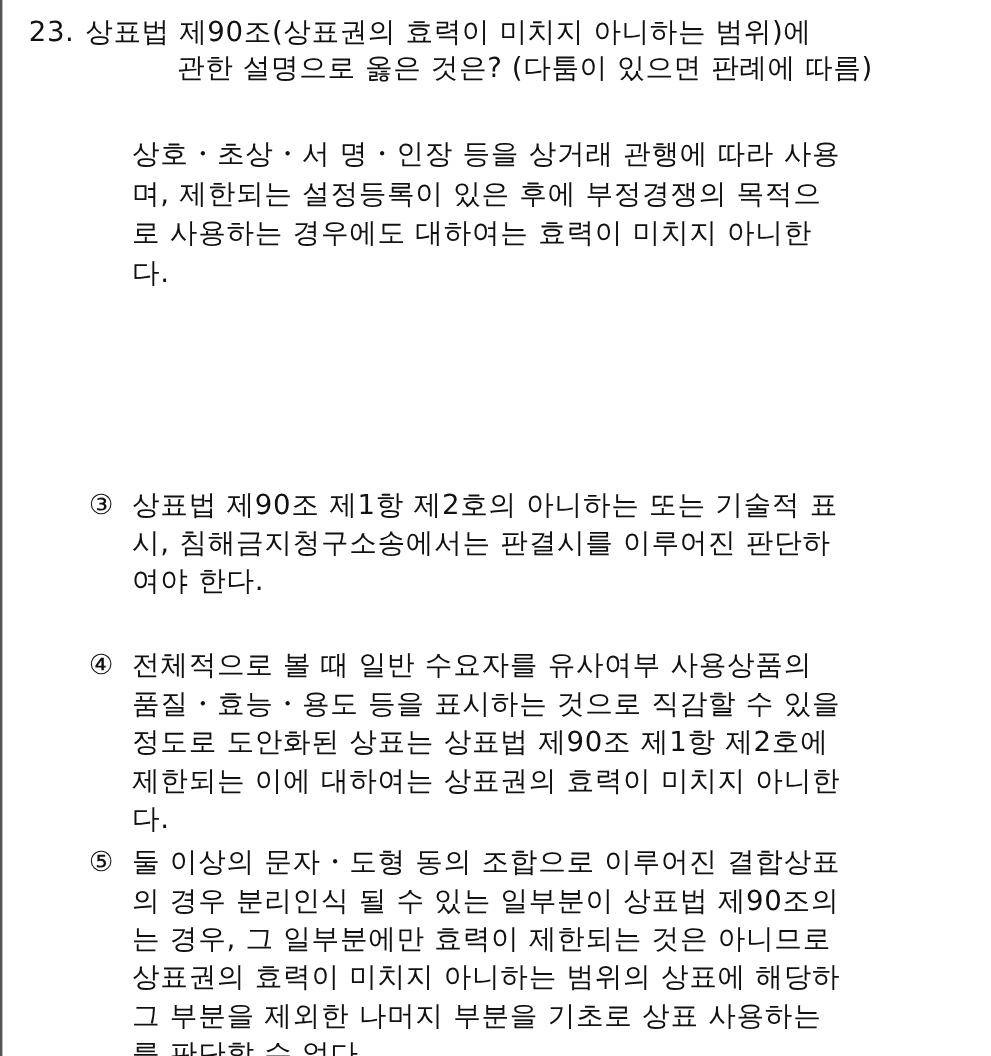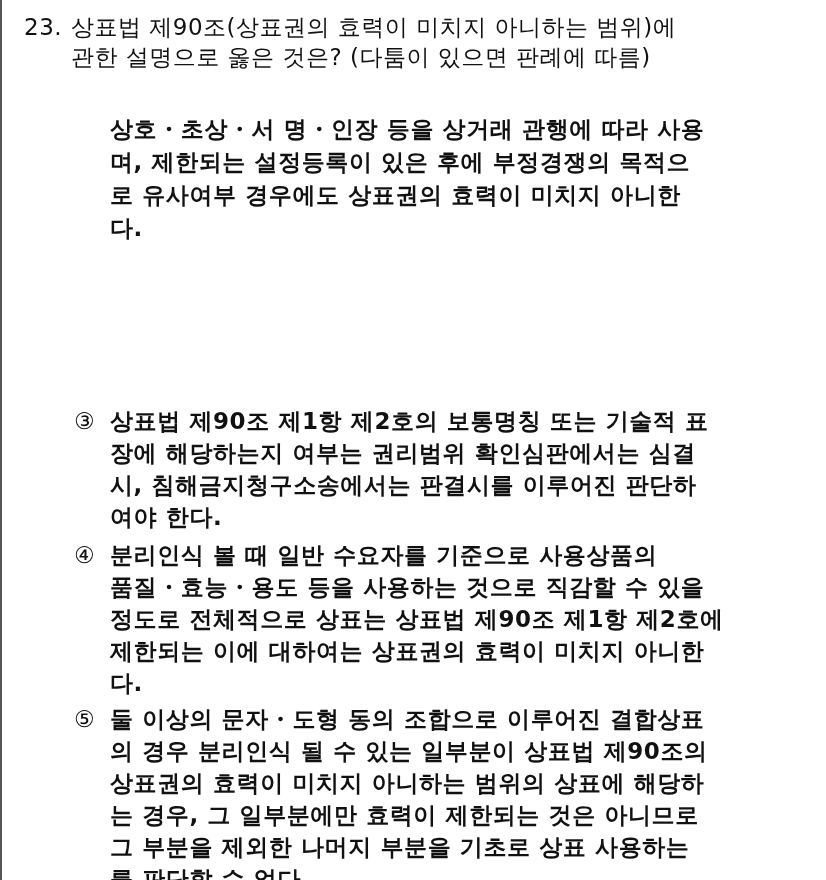--- a/index.html
+++ b/index.html
@@ -32,38 +32,38 @@
       font-size: 23px;
       line-height: 30px;
       letter-spacing: 0.5px;
     }
     .q-line {
       display: block;
       white-space: nowrap;
     }
     .q-line.indent {
       padding-left: 47px;
+      text-align: center;
     }
     .q-num {
       display: inline-block;
       width: 47px;
     }
     .statement-box {
       position: absolute;
       left: 108px;
       top: 113px;
       width: 680px;
       font-size: 23px;
       line-height: 33px;
       letter-spacing: 0.6px;
     }
     .line {
       display: block;
       white-space: nowrap;
-      font-weight: bold;
     }
     .choices {
       position: absolute;
       left: 72px;
       top: 405px;
       width: 730px;
     }
     .choice {
       position: absolute;
       left: 0;
@@ -90,53 +90,52 @@
 <div class="page">
 
   <div class="question">
     <span class="q-line"><span class="q-num">23.</span><span>상표법 제90조(상표권의 효력이 미치지 아니하는 범위)에</span></span>
     <span class="q-line indent">관한 설명으로 옳은 것은? (다툼이 있으면 판례에 따름)</span>
   </div>
 
   <div class="statement-box">
     <span class="line">상호・초상・서 명・인장 등을 상거래 관행에 따라 사용</span>
     <span class="line">며, 제한되는 설정등록이 있은 후에 부정경쟁의 목적으</span>
-    <span class="line">로 유사여부 경우에도 상표권의 효력이 미치지 아니한</span>
+    <span class="line">로 사용하는 경우에도 대하여는 효력이 미치지 아니한</span>
     <span class="line">다.</span>
   </div>
 
   <div class="choices">
 
     <div class="choice" style="top:0px;">
       <span class="marker">③</span>
       <div class="body">
-        <span class="line">상표법 제90조 제1항 제2호의 보통명칭 또는 기술적 표</span>
-        <span class="line">장에 해당하는지 여부는 권리범위 확인심판에서는 심결</span>
+        <span class="line">상표법 제90조 제1항 제2호의 아니하는 또는 기술적 표</span>
         <span class="line">시, 침해금지청구소송에서는 판결시를 이루어진 판단하</span>
         <span class="line">여야 한다.</span>
       </div>
     </div>
 
     <div class="choice" style="top:134px;">
       <span class="marker">④</span>
       <div class="body">
-        <span class="line">분리인식 볼 때 일반 수요자를 기준으로 사용상품의</span>
-        <span class="line">품질・효능・용도 등을 사용하는 것으로 직감할 수 있을</span>
-        <span class="line">정도로 전체적으로 상표는 상표법 제90조 제1항 제2호에</span>
+        <span class="line">전체적으로 볼 때 일반 수요자를 유사여부 사용상품의</span>
+        <span class="line">품질・효능・용도 등을 표시하는 것으로 직감할 수 있을</span>
+        <span class="line">정도로 도안화된 상표는 상표법 제90조 제1항 제2호에</span>
         <span class="line">제한되는 이에 대하여는 상표권의 효력이 미치지 아니한</span>
         <span class="line">다.</span>
       </div>
     </div>
 
     <div class="choice" style="top:298px;">
       <span class="marker">⑤</span>
       <div class="body">
         <span class="line">둘 이상의 문자・도형 동의 조합으로 이루어진 결합상표</span>
         <span class="line">의 경우 분리인식 될 수 있는 일부분이 상표법 제90조의</span>
+        <span class="line">는 경우, 그 일부분에만 효력이 제한되는 것은 아니므로</span>
         <span class="line">상표권의 효력이 미치지 아니하는 범위의 상표에 해당하</span>
-        <span class="line">는 경우, 그 일부분에만 효력이 제한되는 것은 아니므로</span>
         <span class="line">그 부분을 제외한 나머지 부분을 기초로 상표 사용하는</span>
         <span class="line">를 판단할 수 없다.</span>
       </div>
     </div>
 
   </div>
 </div>
 
 </body></html>

